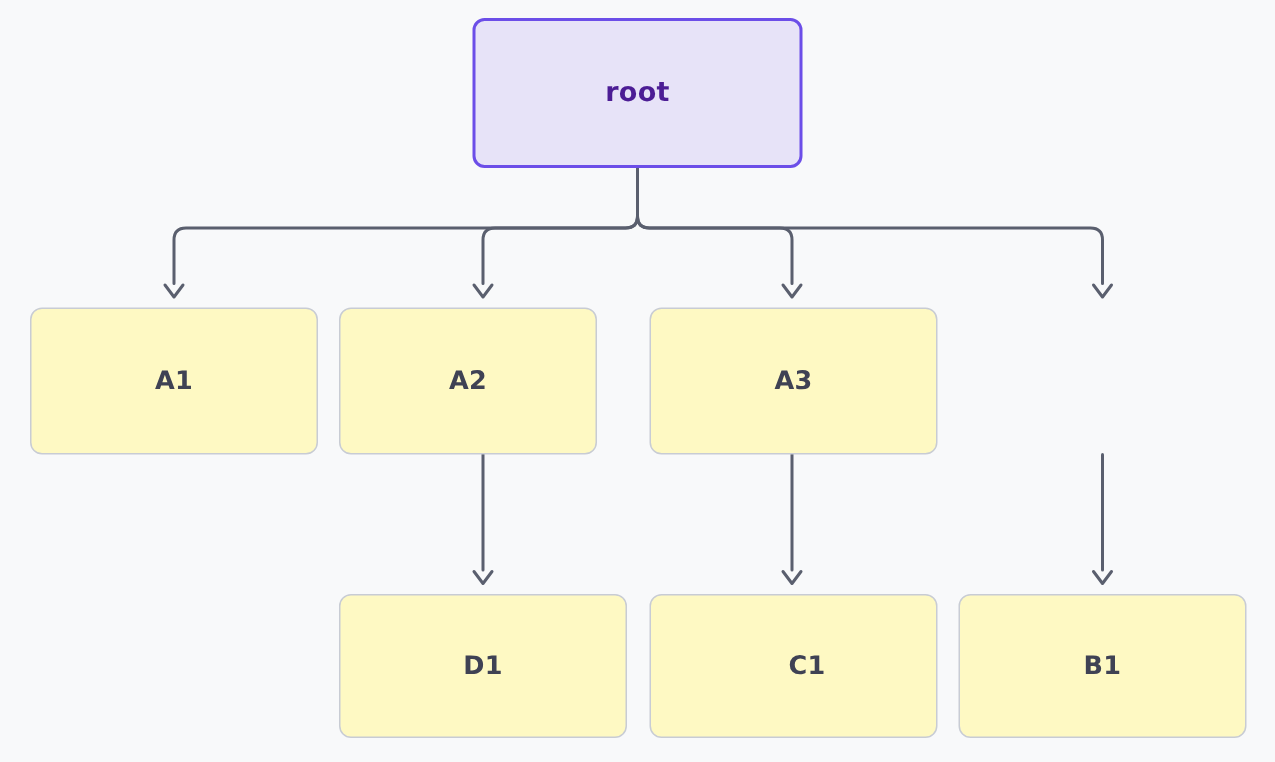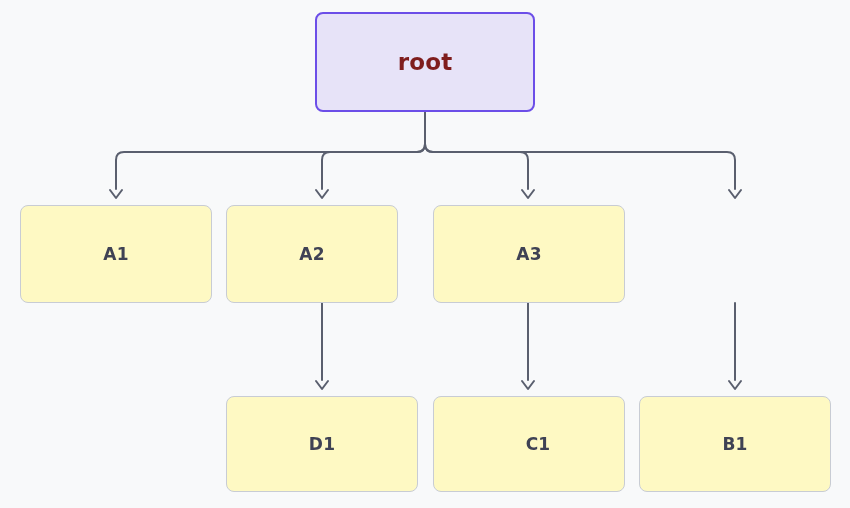--- a/index.html
+++ b/index.html
@@ -43,22 +43,22 @@
   }
   .node-label {
     font-size: 17px;
     font-weight: bold;
     color: #3f4254;
     letter-spacing: 0.2px;
     line-height: 1;
     user-select: none;
   }
   .root-node .node-label {
-    font-size: 23px;
-    color: #7f1d1d;
+    font-size: 18px;
+    color: #4c1d95;
   }
 </style>
 </head>
 <body>
 
 <div id="diagram-canvas">
 
   <svg id="edge-layer" viewBox="0 0 850 508" width="850" height="508">
     <g fill="none" stroke="#5a5f6e" stroke-width="2" stroke-linecap="round" stroke-linejoin="round">
 

